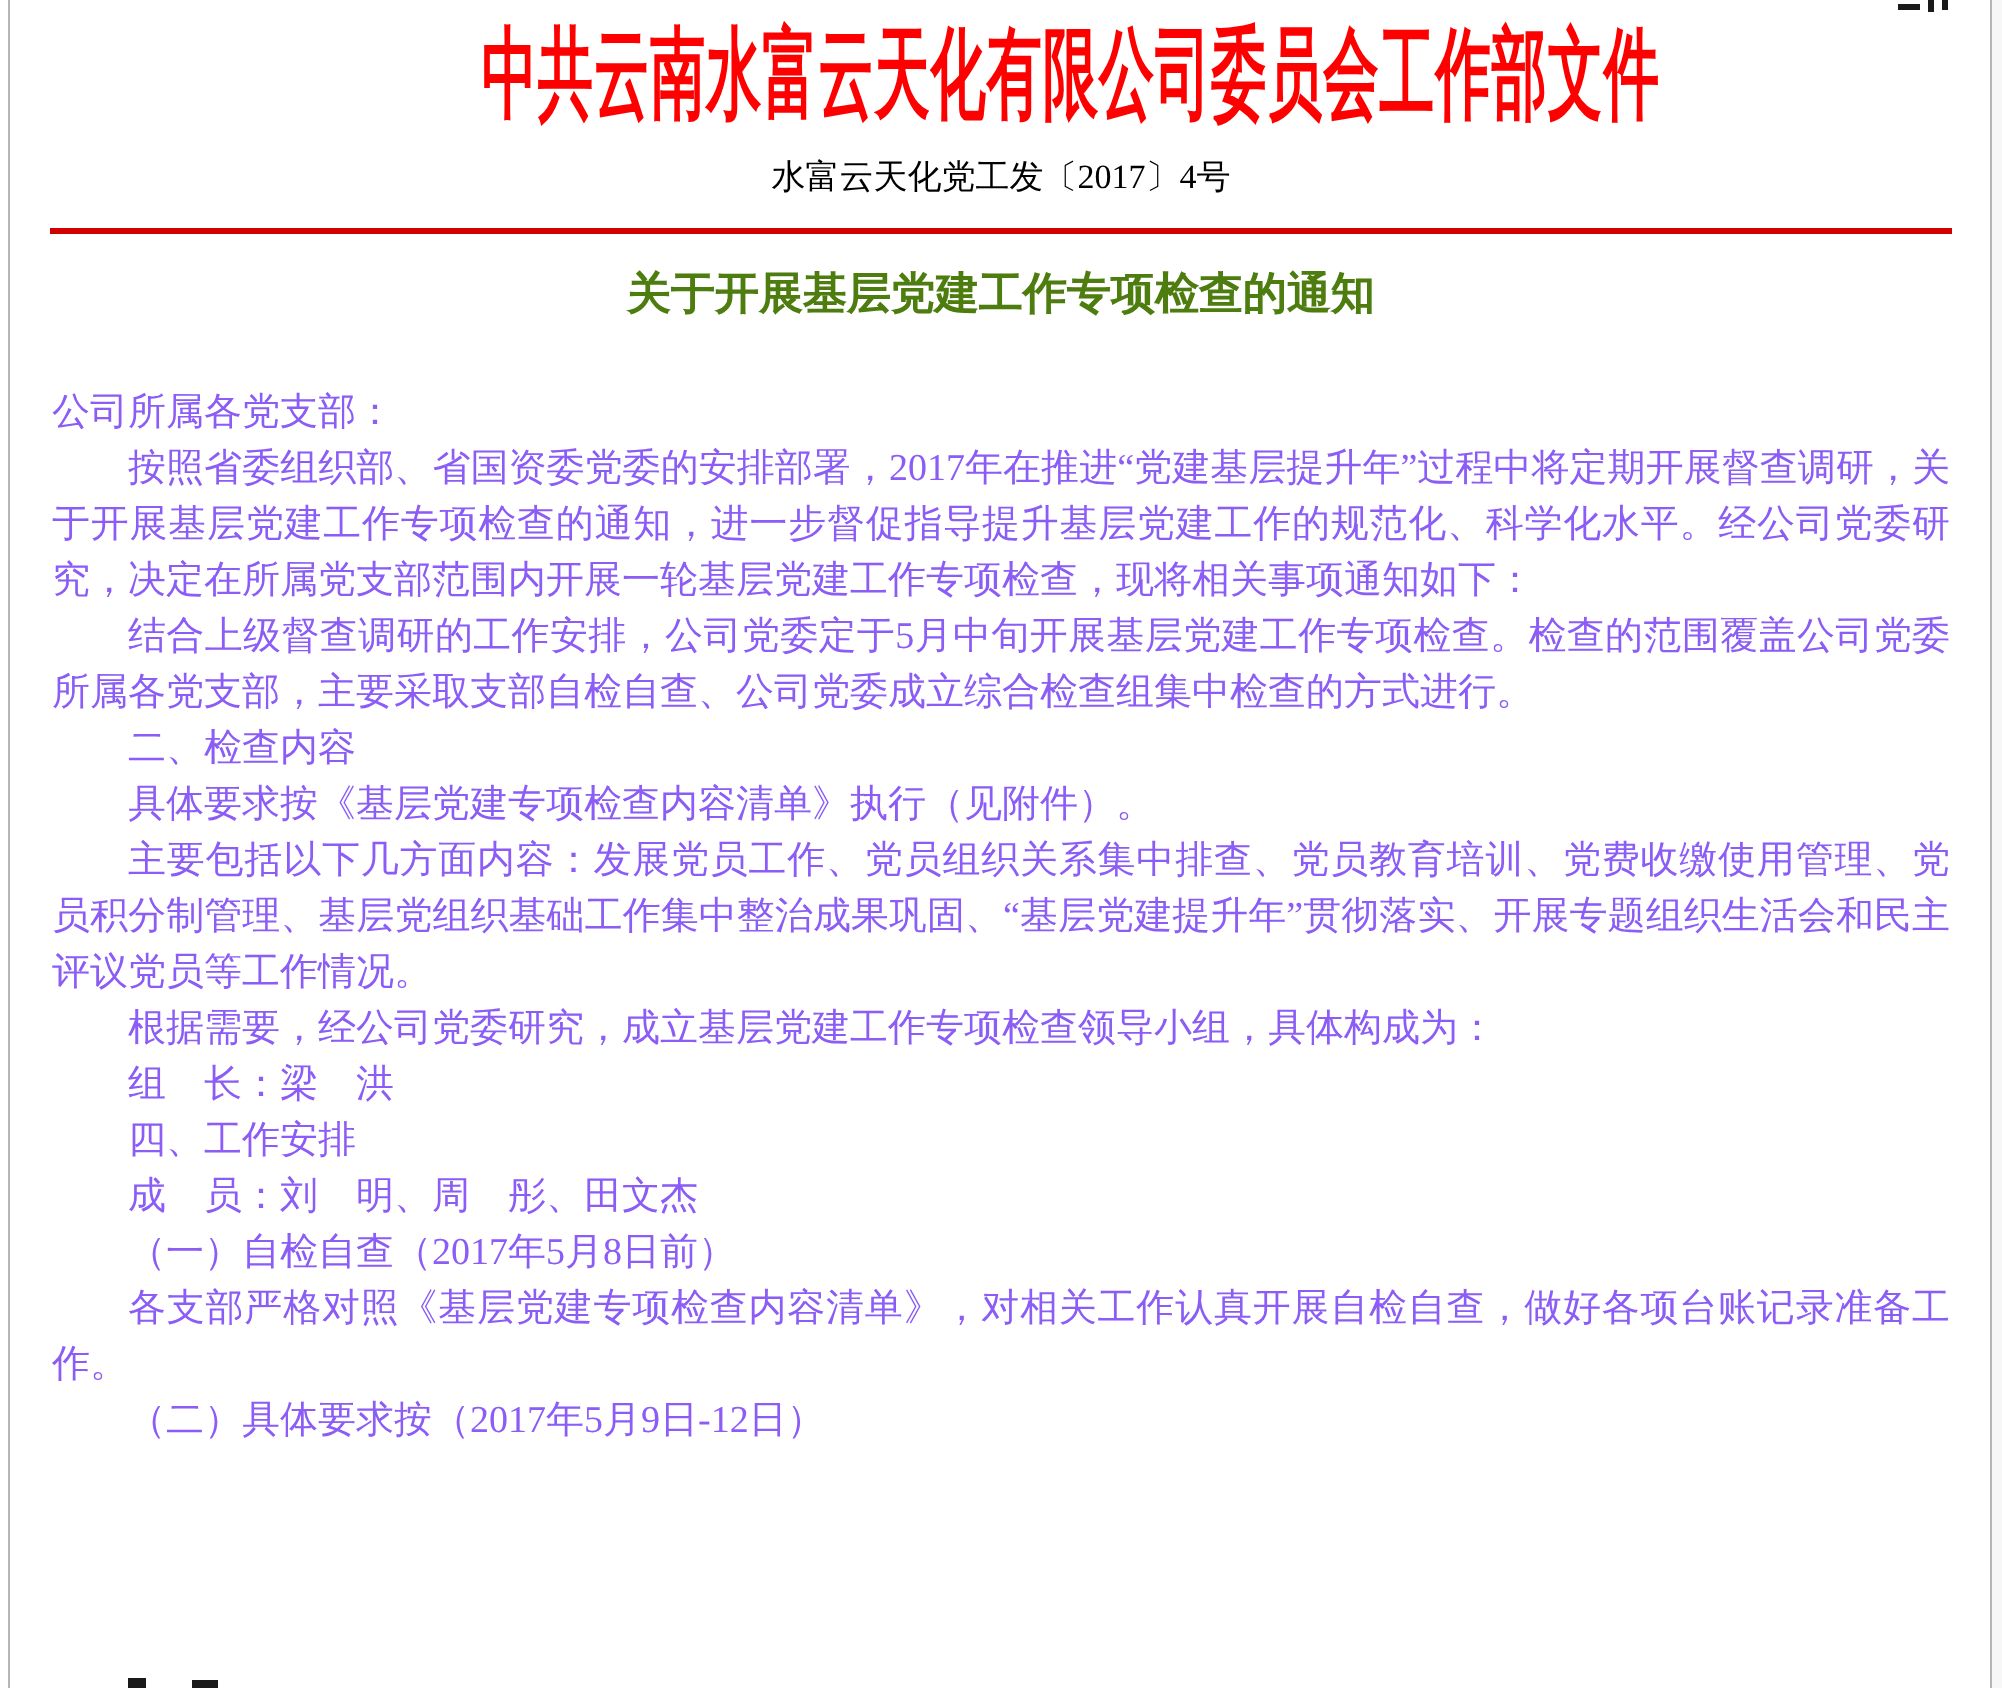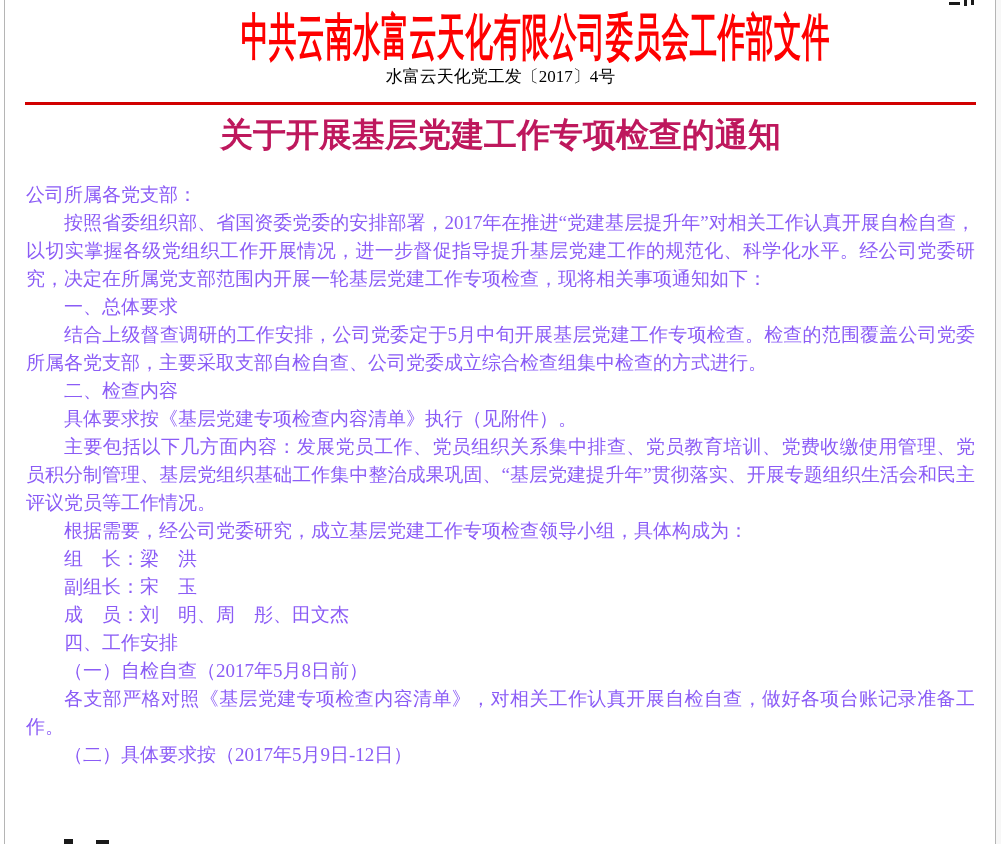--- a/index.html
+++ b/index.html
@@ -47,37 +47,37 @@
   .masthead .org-title {
     display: inline-block;
     font-size: 50px;
     line-height: 58px;
     font-weight: bold;
     transform: scaleX(0.55);
     transform-origin: 50% 50%;
     letter-spacing: 1px;
   }
   .doc-number {
-    margin-top: 1px;
+    margin-top: 13px;
     text-align: center;
     font-size: 17px;
     line-height: 20px;
     color: #000000;
   }
   .red-rule {
     margin: 15px 25px 0 25px;
     height: 3px;
   }
   .doc-title {
     margin-top: 9px;
     text-align: center;
-    font-size: 33px;
+    font-size: 22px;
     line-height: 42px;
     font-weight: bold;
-    color: #be185d;
+    color: #4d7c0f;
   }
   .body-text {
     margin: 25px 26px 0 26px;
     font-size: 19px;
     line-height: 28px;
     color: #8b5cf6;
     text-align: justify;
     text-justify: inter-ideograph;
     word-break: break-all;
   }
@@ -108,29 +108,27 @@
   </div>
 
   <div class="doc-number">水富云天化党工发〔2017〕4号</div>
 
   <div class="red-rule" style="background: rgb(209, 0, 0);"></div>
 
   <div class="doc-title">关于开展基层党建工作专项检查的通知</div>
 
   <div class="body-text">
       <p class="para salutation">公司所属各党支部：</p>
-      <p class="para body">按照省委组织部、省国资委党委的安排部署，2017年在推进“党建基层提升年”对相关工作认真开展自检自查，以切实掌握各级党组织工作开展情况，进一步督促指导提升基层党建工作的规范化、科学化水平。经公司党委研究，决定在所属党支部范围内开展一轮基层党建工作专项检查，现将相关事项通知如下：</p>
-      <p class="para heading">一、总体要求</p>
+      <p class="para body">按照省委组织部、省国资委党委的安排部署，2017年在推进“党建基层提升年”过程中将定期开展督查调研，关于开展基层党建工作专项检查的通知，进一步督促指导提升基层党建工作的规范化、科学化水平。经公司党委研究，决定在所属党支部范围内开展一轮基层党建工作专项检查，现将相关事项通知如下：</p>
       <p class="para body">结合上级督查调研的工作安排，公司党委定于5月中旬开展基层党建工作专项检查。检查的范围覆盖公司党委所属各党支部，主要采取支部自检自查、公司党委成立综合检查组集中检查的方式进行。</p>
       <p class="para heading">二、检查内容</p>
       <p class="para body">具体要求按《基层党建专项检查内容清单》执行（见附件）。</p>
       <p class="para body">主要包括以下几方面内容：发展党员工作、党员组织关系集中排查、党员教育培训、党费收缴使用管理、党员积分制管理、基层党组织基础工作集中整治成果巩固、“基层党建提升年”贯彻落实、开展专题组织生活会和民主评议党员等工作情况。</p>
       <p class="para body">根据需要，经公司党委研究，成立基层党建工作专项检查领导小组，具体构成为：</p>
       <p class="para body">组　长：梁　洪</p>
-      <p class="para body">副组长：宋　玉</p>
+      <p class="para heading">四、工作安排</p>
       <p class="para body">成　员：刘　明、周　彤、田文杰</p>
-      <p class="para heading">四、工作安排</p>
       <p class="para body">（一）自检自查（2017年5月8日前）</p>
       <p class="para body">各支部严格对照《基层党建专项检查内容清单》，对相关工作认真开展自检自查，做好各项台账记录准备工作。</p>
       <p class="para body">（二）具体要求按（2017年5月9日-12日）</p>
     </div>
 
 </div>
 
 </body></html>

